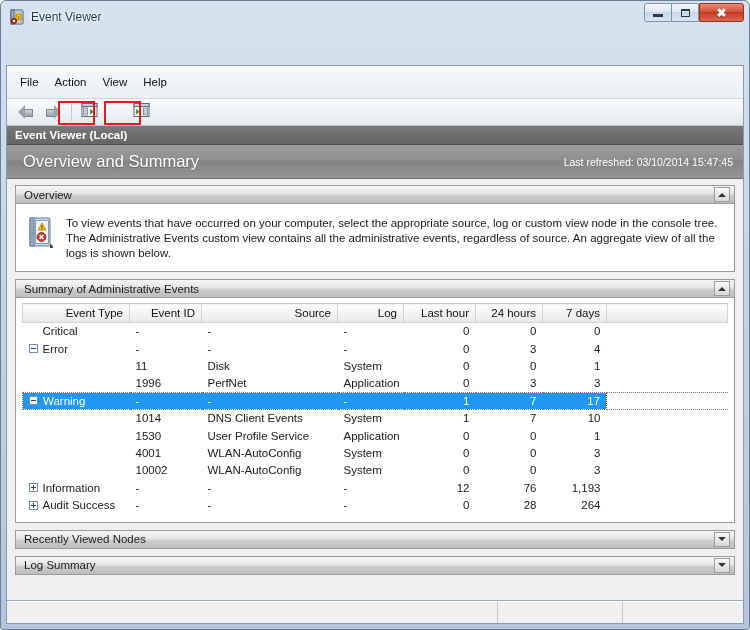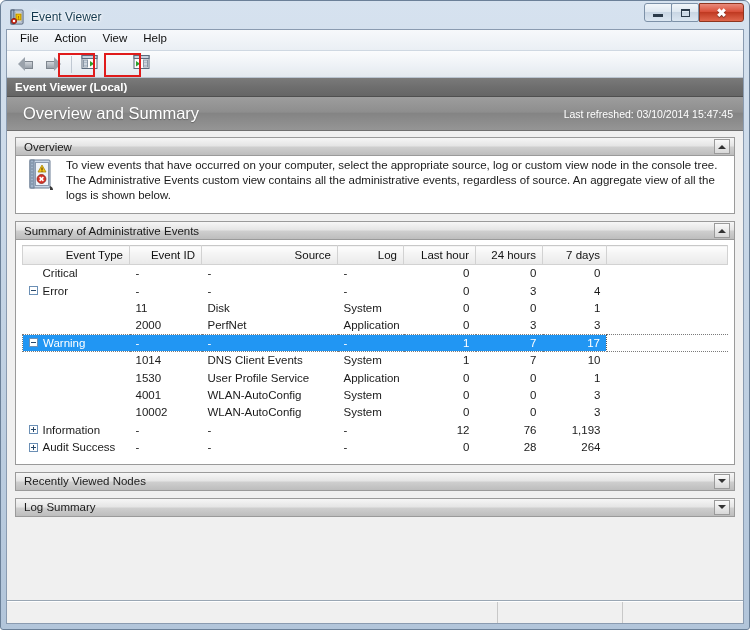--- a/index.html
+++ b/index.html
@@ -15,20 +15,21 @@
   .window {
     position: absolute;
     left: 0; top: 0;
     width: 750px; height: 630px;
     background: linear-gradient(to bottom, #d6e2ef 0%, #c3d3e4 50%, #b2c5da 100%);
     border: 1px solid #6b8098;
     border-radius: 6px 6px 3px 3px;
     padding: 4px 5px 5px 5px;
     display: flex;
     flex-direction: column;
+    gap: 36px;
   }
 
   
   .titlebar {
     height: 24px;
     display: flex;
     align-items: center;
     position: relative;
     flex: 0 0 auto;
     padding-left: 3px;
@@ -79,25 +80,25 @@
     flex: 1 1 auto;
     background: #f0f0f0;
     border: 1px solid #8a9bb0;
     display: flex;
     flex-direction: column;
     overflow: hidden;
   }
 
   
   .menubar {
-    height: 21px;
+    height: 33px;
     background: linear-gradient(to bottom, #f7f9fb 0%, #eaeff4 100%);
     border-bottom: 1px solid #cfd8e2;
     display: flex;
-    align-items: flex-start;
+    align-items: center;
     padding-left: 5px;
     flex: 0 0 auto;
   }
   .menuitem {
     font-size: 11.5px;
     color: #111;
     padding: 2px 8px;
     cursor: default;
   }
 
@@ -224,21 +225,21 @@
   .chev-up .chev-g { border-bottom: 4px solid #333; }
   .chev-down .chev-g { border-top: 4px solid #333; }
 
   .panel-body {
     border: 1px solid #9a9a9a;
     border-top: none;
     background: #ffffff;
   }
 
   
-  .ov-body { display: flex; padding: 2px 10px 10px 10px; }
+  .ov-body { display: flex; padding: 12px 10px 10px 10px; }
   .ov-icon { width: 30px; height: 34px; flex: 0 0 auto; margin-right: 10px; position: relative; }
   .ov-text { font-size: 11.5px; color: #1a1a1a; line-height: 15px; }
 
   
   .tablewrap { padding: 5px 6px 8px 6px; }
   table.ev {
     width: 100%;
     border-collapse: collapse;
     font-size: 11.5px;
     color: #1a1a1a;
@@ -513,21 +514,21 @@
                       <td class="num">1</td>
                       <td class="pad"></td>
                     </tr>
                     <tr>
                       <td>
                         <span class="treecell indent-lv2">
                           <span class="tgl-spacer"></span>
                           <span></span>
                         </span>
                       </td>
-                      <td>2000</td>
+                      <td>1996</td>
                       <td>PerfNet</td>
                       <td>Application</td>
                       <td class="num">0</td>
                       <td class="num">3</td>
                       <td class="num">3</td>
                       <td class="pad"></td>
                     </tr>
                     <tr class="selected">
                       <td>
                         <span class="treecell">

